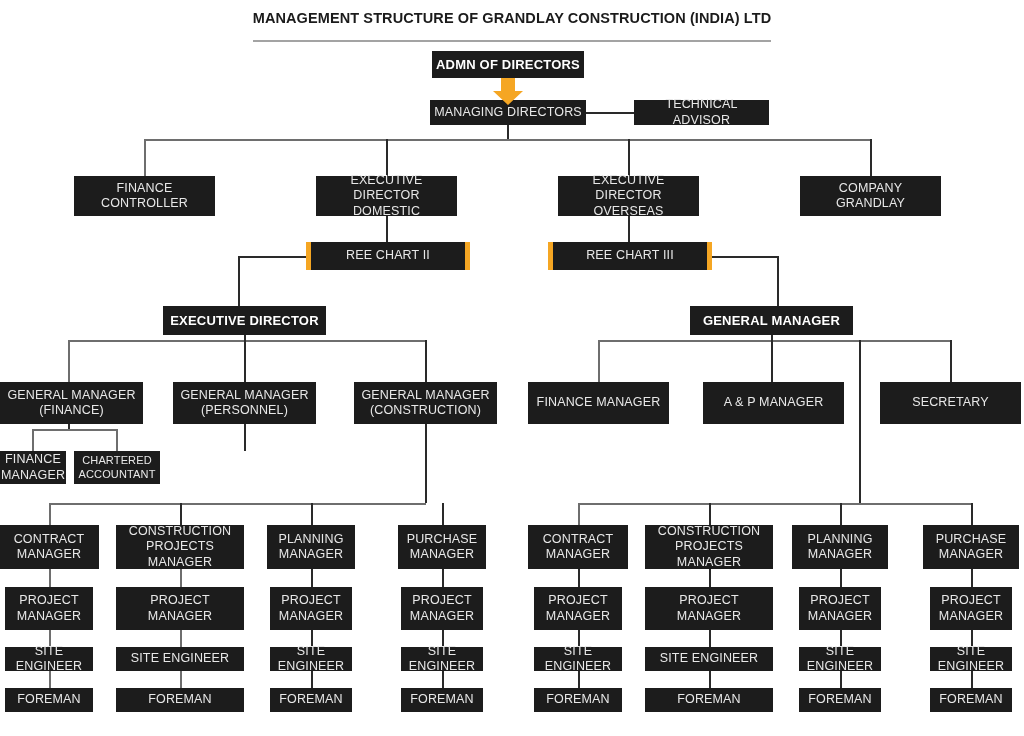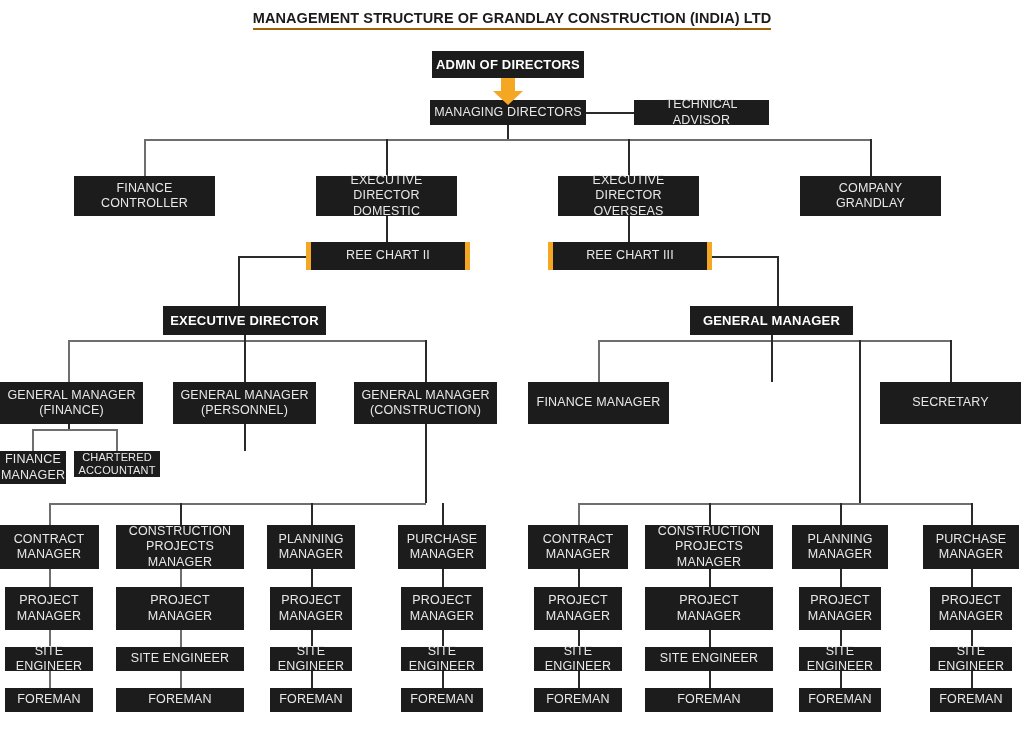--- a/index.html
+++ b/index.html
@@ -24,22 +24,22 @@
     left: 0;
     top: 10px;
     width: 1024px;
     text-align: center;
     font-size: 14.5px;
     font-weight: bold;
     color: #1b1b1b;
     letter-spacing: 0.1px;
   }
   .chart-title span {
-    border-bottom: 2px solid #a16207;
-    padding-bottom: 2px;
+    border-bottom: 2px solid #a3a3a3;
+    padding-bottom: 14px;
   }
   
   .node {
     position: absolute;
     box-sizing: border-box;
     background: #1c1c1c;
     color: #e8e8e8;
     display: flex;
     align-items: center;
     justify-content: center;
@@ -205,26 +205,27 @@
 
   <div class="node" style="left: 173px; top: 382px; width: 143px; height: 42px; white-space: pre-line;">GENERAL MANAGER
 (PERSONNEL)</div>
 
   <div class="node" style="left: 354px; top: 382px; width: 143px; height: 42px; white-space: pre-line;">GENERAL MANAGER
 (CONSTRUCTION)</div>
 
   <div class="node" style="left: 0px; top: 451px; width: 66px; height: 33px; white-space: pre-line;">FINANCE
 MANAGER</div>
 
-  <div class="node small" style="left: 74px; top: 451px; width: 86px; height: 26px; white-space: pre-line;">CHARTERED
+  <div class="node small" style="left: 74px; top: 451px; width: 86px; height: 33px; white-space: pre-line;">CHARTERED
 ACCOUNTANT</div>
 
 
   <div class="node" style="left: 528px; top: 382px; width: 141px; height: 42px; white-space: pre-line;">FINANCE MANAGER</div>
 
+  <div class="node" style="left: 703px; top: 382px; width: 141px; height: 42px; white-space: pre-line;">A &amp; P MANAGER</div>
 
   <div class="node" style="left: 880px; top: 382px; width: 141px; height: 42px; white-space: pre-line;">SECRETARY</div>
 
   <div id="left-branch">
       <div class="node" style="white-space: pre-line; left: -1px; top: 525px; width: 100px; height: 44px;">CONTRACT
 MANAGER</div>
       <div class="node" style="white-space: pre-line; left: 5px; top: 587px; width: 88px; height: 43px;">PROJECT
 MANAGER</div>
       <div class="node" style="white-space: pre-line; left: 5px; top: 647px; width: 88px; height: 24px;">SITE ENGINEER</div>
       <div class="node" style="white-space: pre-line; left: 5px; top: 688px; width: 88px; height: 24px;">FOREMAN</div>

